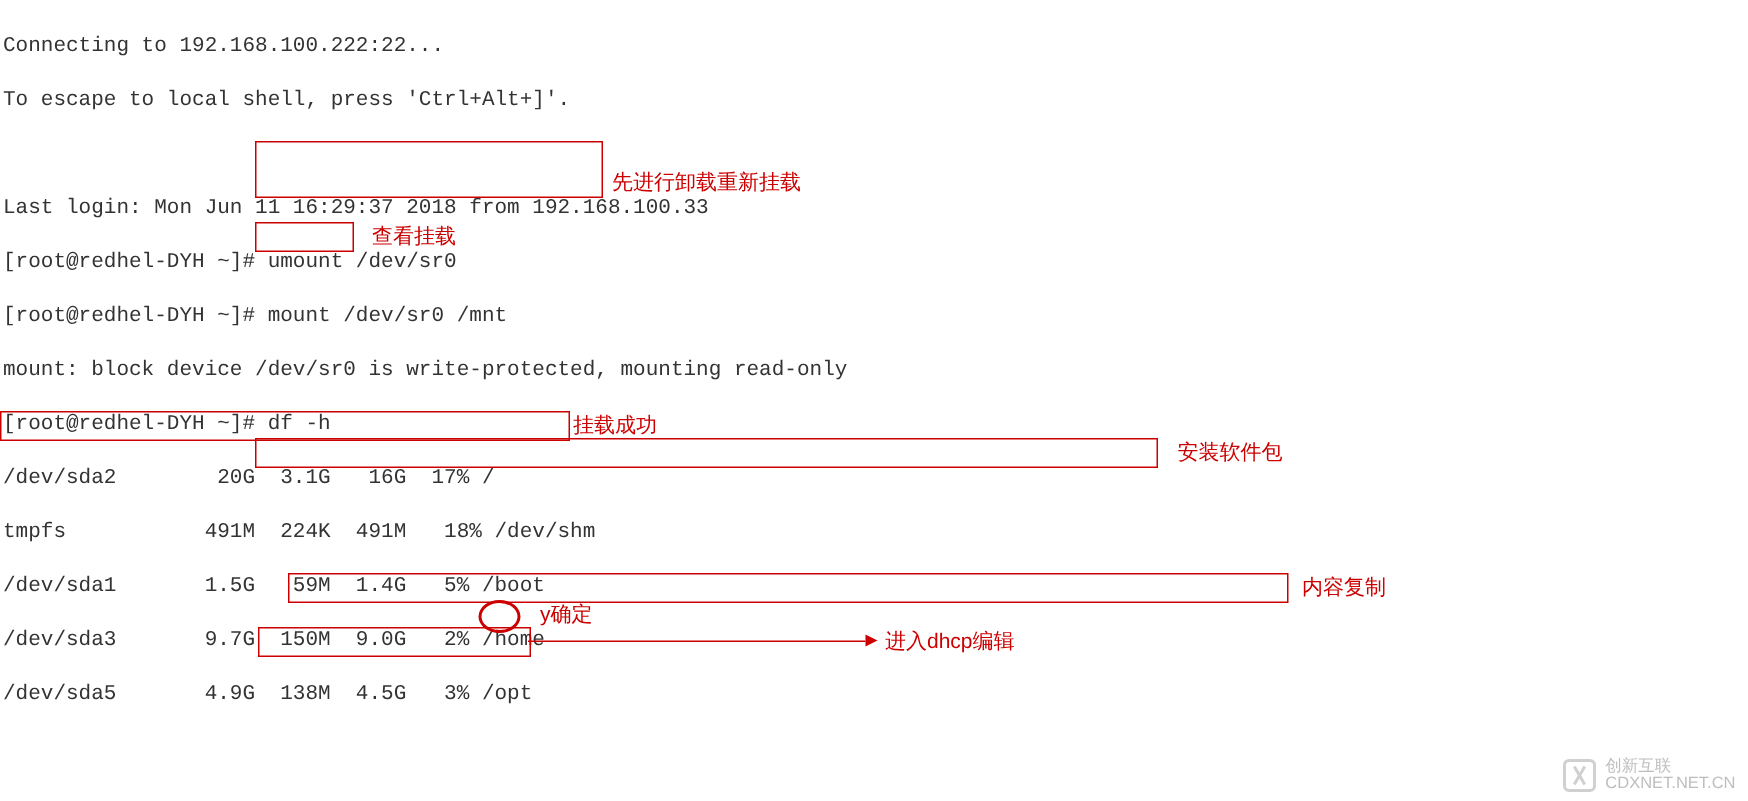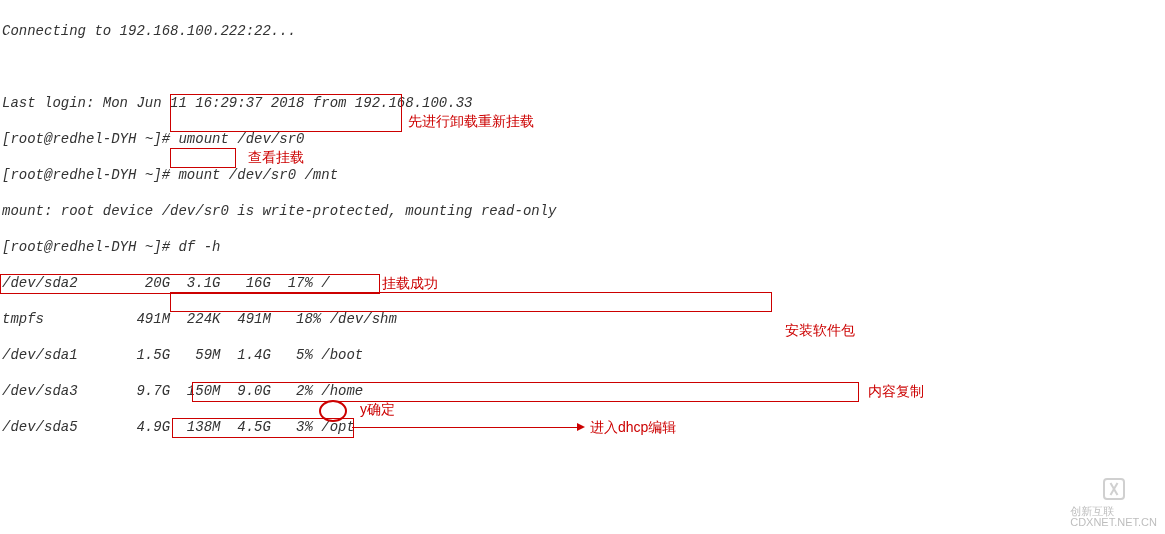--- a/index.html
+++ b/index.html
@@ -12,21 +12,21 @@
     font-size: 14px;
     line-height: 18px;
     color: #333333;
     overflow: hidden;
   }
   .terminal {
     position: relative;
     padding: 4px 0 0 2px;
     white-space: pre;
   }
-  .line { height: 18px; font-style: italic; }
+  .line { height: 18px; }
   .box {
     position: absolute;
     border: 1px solid #cc0000;
     pointer-events: none;
   }
   .ann {
     position: absolute;
     color: #cc0000;
     font-family: "Microsoft YaHei", "SimSun", sans-serif;
     font-size: 14px;
@@ -58,21 +58,20 @@
     right: 8px;
     bottom: 6px;
     display: flex;
     align-items: center;
     gap: 6px;
     opacity: 0.55;
     font-family: "Microsoft YaHei", sans-serif;
     color: #888;
     font-size: 11px;
     pointer-events: none;
-    flex-direction: column;
   }
   .watermark .logo {
     width: 18px; height: 18px;
     border: 2px solid #aaa;
     border-radius: 4px;
     position: relative;
   }
   .watermark .logo::before,
   .watermark .logo::after {
     content: "";
@@ -85,25 +84,26 @@
   }
   .watermark .logo::before { transform: rotate(30deg); }
   .watermark .logo::after  { transform: rotate(-30deg); }
   .watermark .txt { line-height: 11px; }
 </style>
 </head>
 <body>
 
 <div class="terminal">
 <div class="line">Connecting to 192.168.100.222:22...</div>
+<div class="line">To escape to local shell, press 'Ctrl+Alt+]'.</div>
 <div class="line"></div>
 <div class="line">Last login: Mon Jun 11 16:29:37 2018 from 192.168.100.33</div>
 <div class="line">[root@redhel-DYH ~]# umount /dev/sr0</div>
 <div class="line">[root@redhel-DYH ~]# mount /dev/sr0 /mnt</div>
-<div class="line">mount: root device /dev/sr0 is write-protected, mounting read-only</div>
+<div class="line">mount: block device /dev/sr0 is write-protected, mounting read-only</div>
 <div class="line">[root@redhel-DYH ~]# df -h</div>
 <div class="line">/dev/sda2        20G  3.1G   16G  17% /</div>
 <div class="line">tmpfs           491M  224K  491M   18% /dev/shm</div>
 <div class="line">/dev/sda1       1.5G   59M  1.4G   5% /boot</div>
 <div class="line">/dev/sda3       9.7G  150M  9.0G   2% /home</div>
 <div class="line">/dev/sda5       4.9G  138M  4.5G   3% /opt</div>
 
 
 
 
@@ -124,21 +124,21 @@
 <div class="box" style="left:172px; top:418px; width:180px; height:18px;"></div>
 
 <div class="circle" style="left:319px; top:400px;"></div>
 
 <div class="arrow-line" style="left:352px; top:427px; width:225px;"></div>
 <div class="arrow-head" style="left:577px; top:423px;"></div>
 
 <div class="ann" style="left:408px; top:112px;text-align:right;">先进行卸载重新挂载</div>
 <div class="ann" style="left:248px; top:148px;">查看挂载</div>
 <div class="ann" style="left:382px; top:274px;">挂载成功</div>
-<div class="ann" style="left:785px; top:292px;margin-top:29px;">安装软件包</div>
+<div class="ann" style="left:785px; top:292px;">安装软件包</div>
 <div class="ann" style="left:868px; top:382px;">内容复制</div>
 <div class="ann" style="left:360px; top:400px;text-align:center;">y确定</div>
 <div class="ann" style="left:590px; top:418px;">进入dhcp编辑</div>
 
 <div class="watermark">
   <div class="logo"></div>
   <div class="txt">
     <div>创新互联</div>
     <div>CDXNET.NET.CN</div>
   </div>

